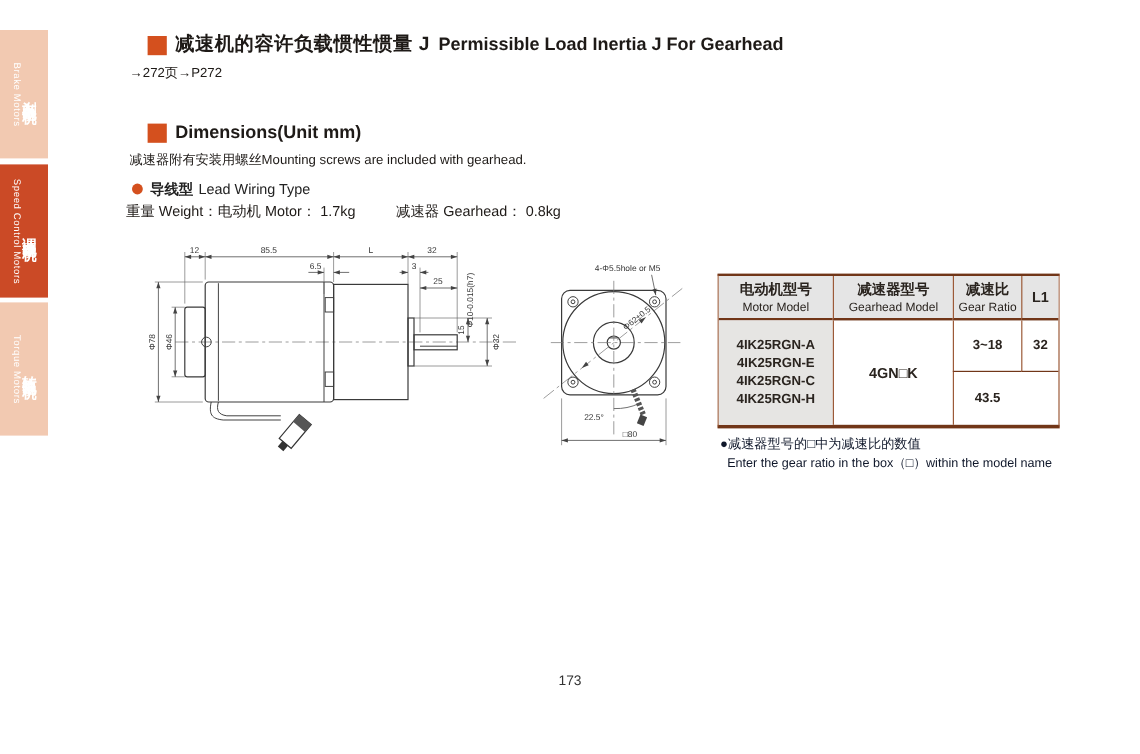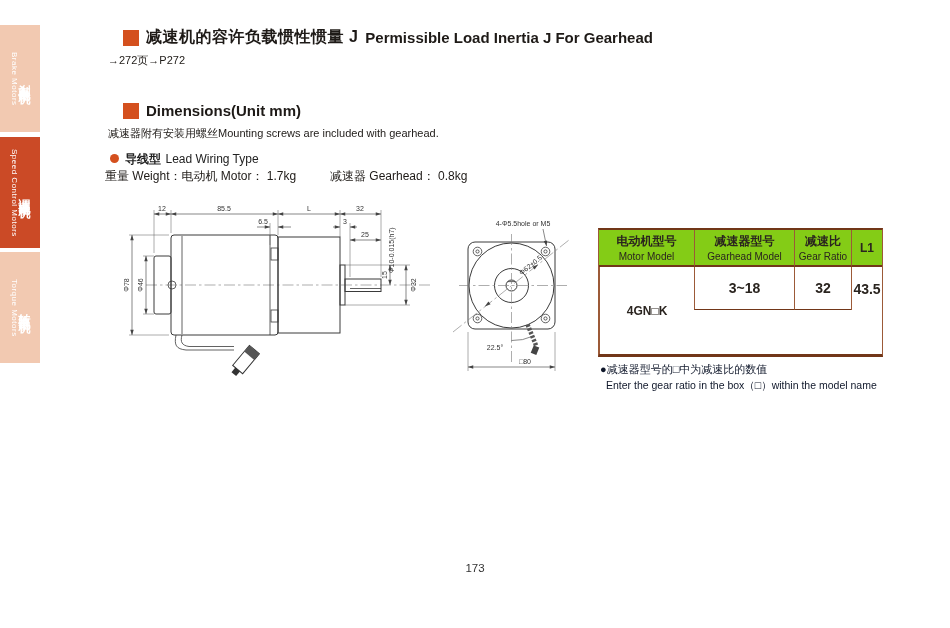--- a/index.html
+++ b/index.html
@@ -32,25 +32,25 @@
   .oln2{stroke:#3a3a3a;stroke-width:.8;fill:none;}
   .dim{stroke:#555;stroke-width:.7;fill:none;}
   .ext{stroke:#666;stroke-width:.55;fill:none;}
   .cl{stroke:#777;stroke-width:.6;fill:none;stroke-dasharray:11 3 2.5 3;}
 
   
   .tbl{position:absolute;left:598px;top:228px;display:grid;
        grid-template-columns:95px 100px 57px 31px;grid-template-rows:37px 43px 44px;
        border-top:2px solid #713618;border-bottom:3px solid #713618;
        border-left:1px solid #9c5a38;border-right:1px solid #9c5a38;}
-  .th{background:#84cc16;display:flex;flex-direction:column;align-items:center;justify-content:center;
+  .th{background:#e5e5e5;display:flex;flex-direction:column;align-items:center;justify-content:center;
       border-bottom:2px solid #713618;}
   .th .zh{font-size:12px;font-weight:bold;color:#2a241f;}
   .th .en{font-size:10px;color:#2a241f;margin-top:1px;}
-  .td{display:flex;align-items:center;justify-content:center;font-size:14px;font-weight:bold;color:#2a241f;}
+  .td{display:flex;align-items:center;justify-content:center;font-size:11px;font-weight:bold;color:#2a241f;}
   .vline{border-left:1px solid #9c5a38;}
   .models{grid-row:2/4;background:#e6e5e3;flex-direction:column;gap:3px;font-size:11px;}
   .gh{grid-row:2/4;font-size:12px;}
   .hsplit{border-bottom:1px solid #713618;}
 
   .footnote{position:absolute;left:600px;top:362px;color:#0f172a;}
   .fn1{font-size:11px;}
   .fn2{font-size:10.5px;padding-left:6px;margin-top:2px;}
 
   .pagenum{position:absolute;left:0;right:0;top:562px;text-align:center;font-size:11.5px;color:#333;}
@@ -237,20 +237,26 @@
     <span class="en">Gearhead Model</span>
   </div>
   <div class="th vline">
     <span class="zh">减速比</span>
     <span class="en">Gear Ratio</span>
   </div>
   <div class="th vline">
     <span class="zh">L1</span>
   </div>
 
+  <div class="td models">
+    <span>4IK25RGN-A</span>
+    <span>4IK25RGN-E</span>
+    <span>4IK25RGN-C</span>
+    <span>4IK25RGN-H</span>
+  </div>
   <div class="td gh vline">4GN□K</div>
   <div class="td vline hsplit">3~18</div>
   <div class="td vline hsplit">32</div>
   <div class="td vline">43.5</div>
 </div>
 
 <div class="footnote">
   <div class="fn1">●减速器型号的□中为减速比的数值</div>
   <div class="fn2">Enter the gear ratio in the box（□）within the model name</div>
 </div>

